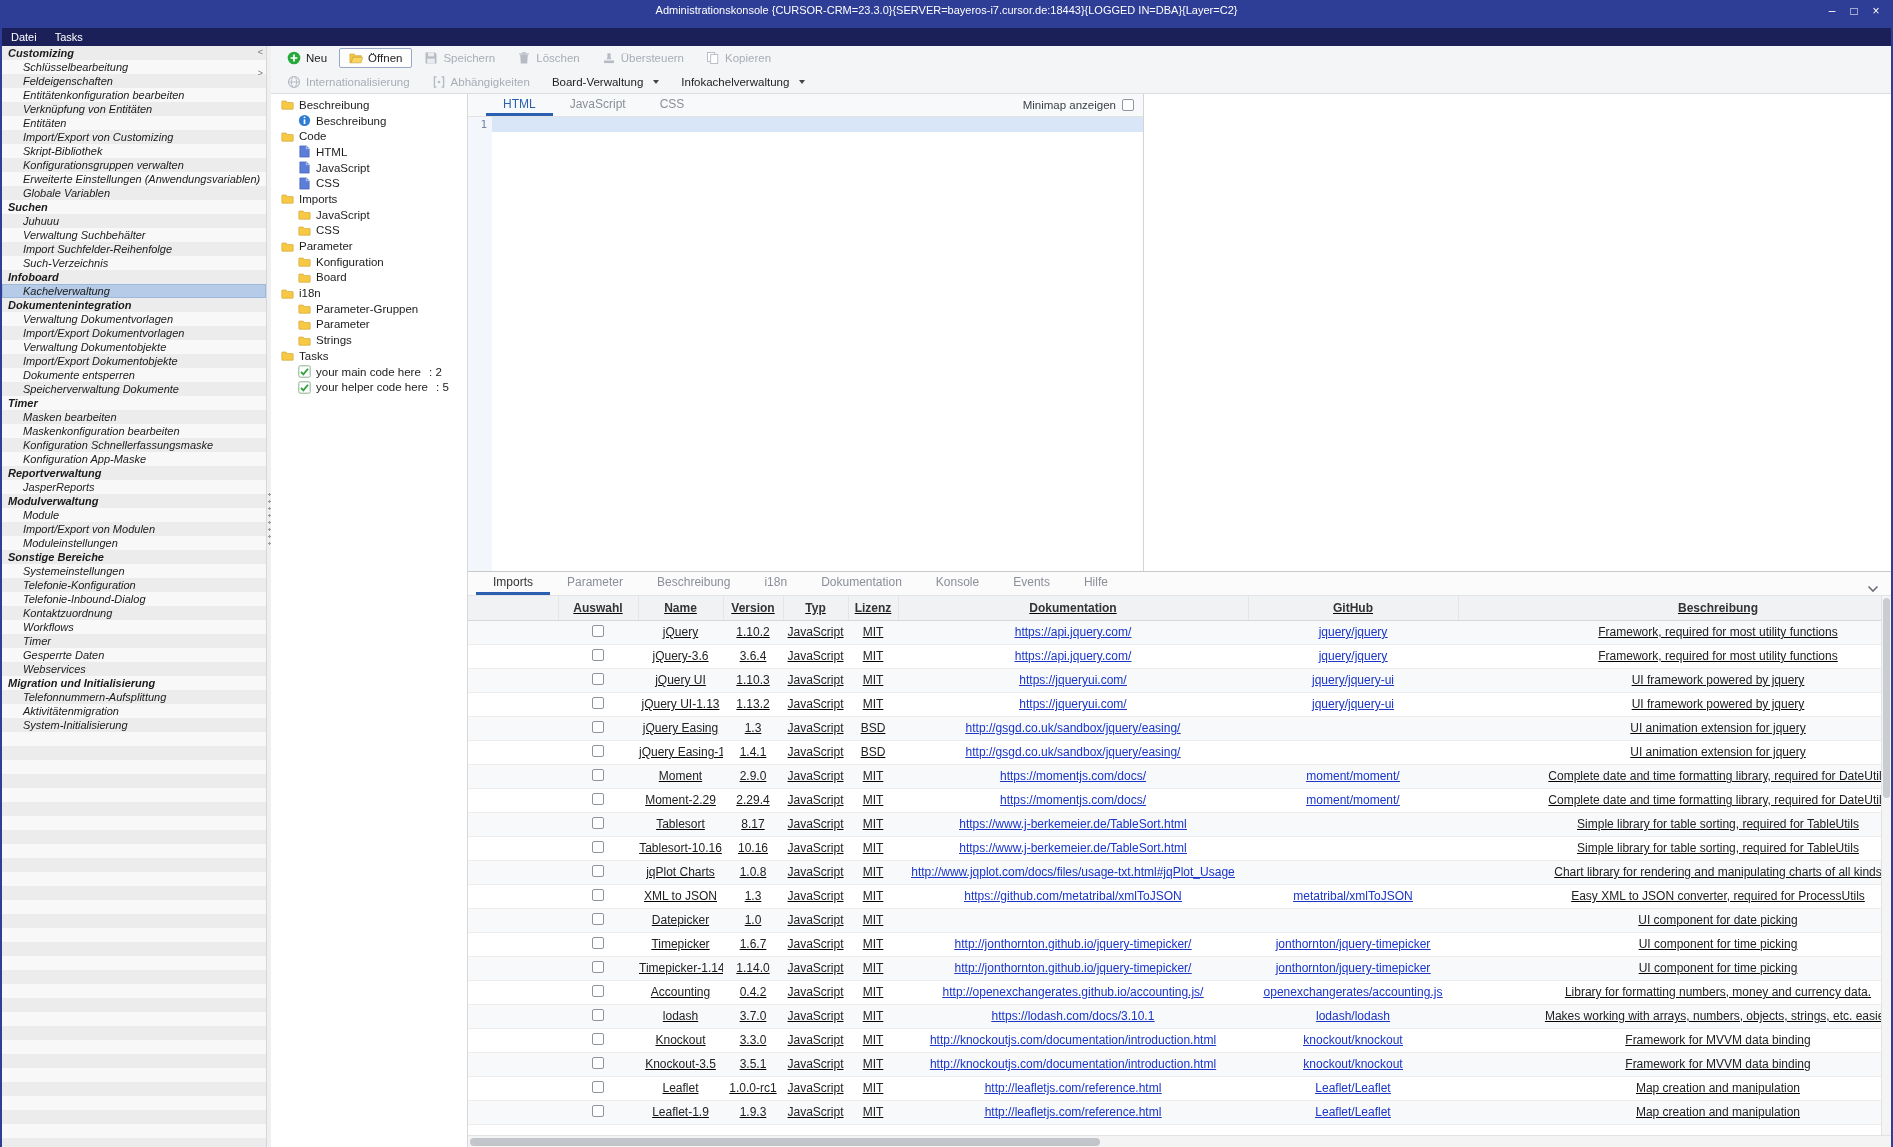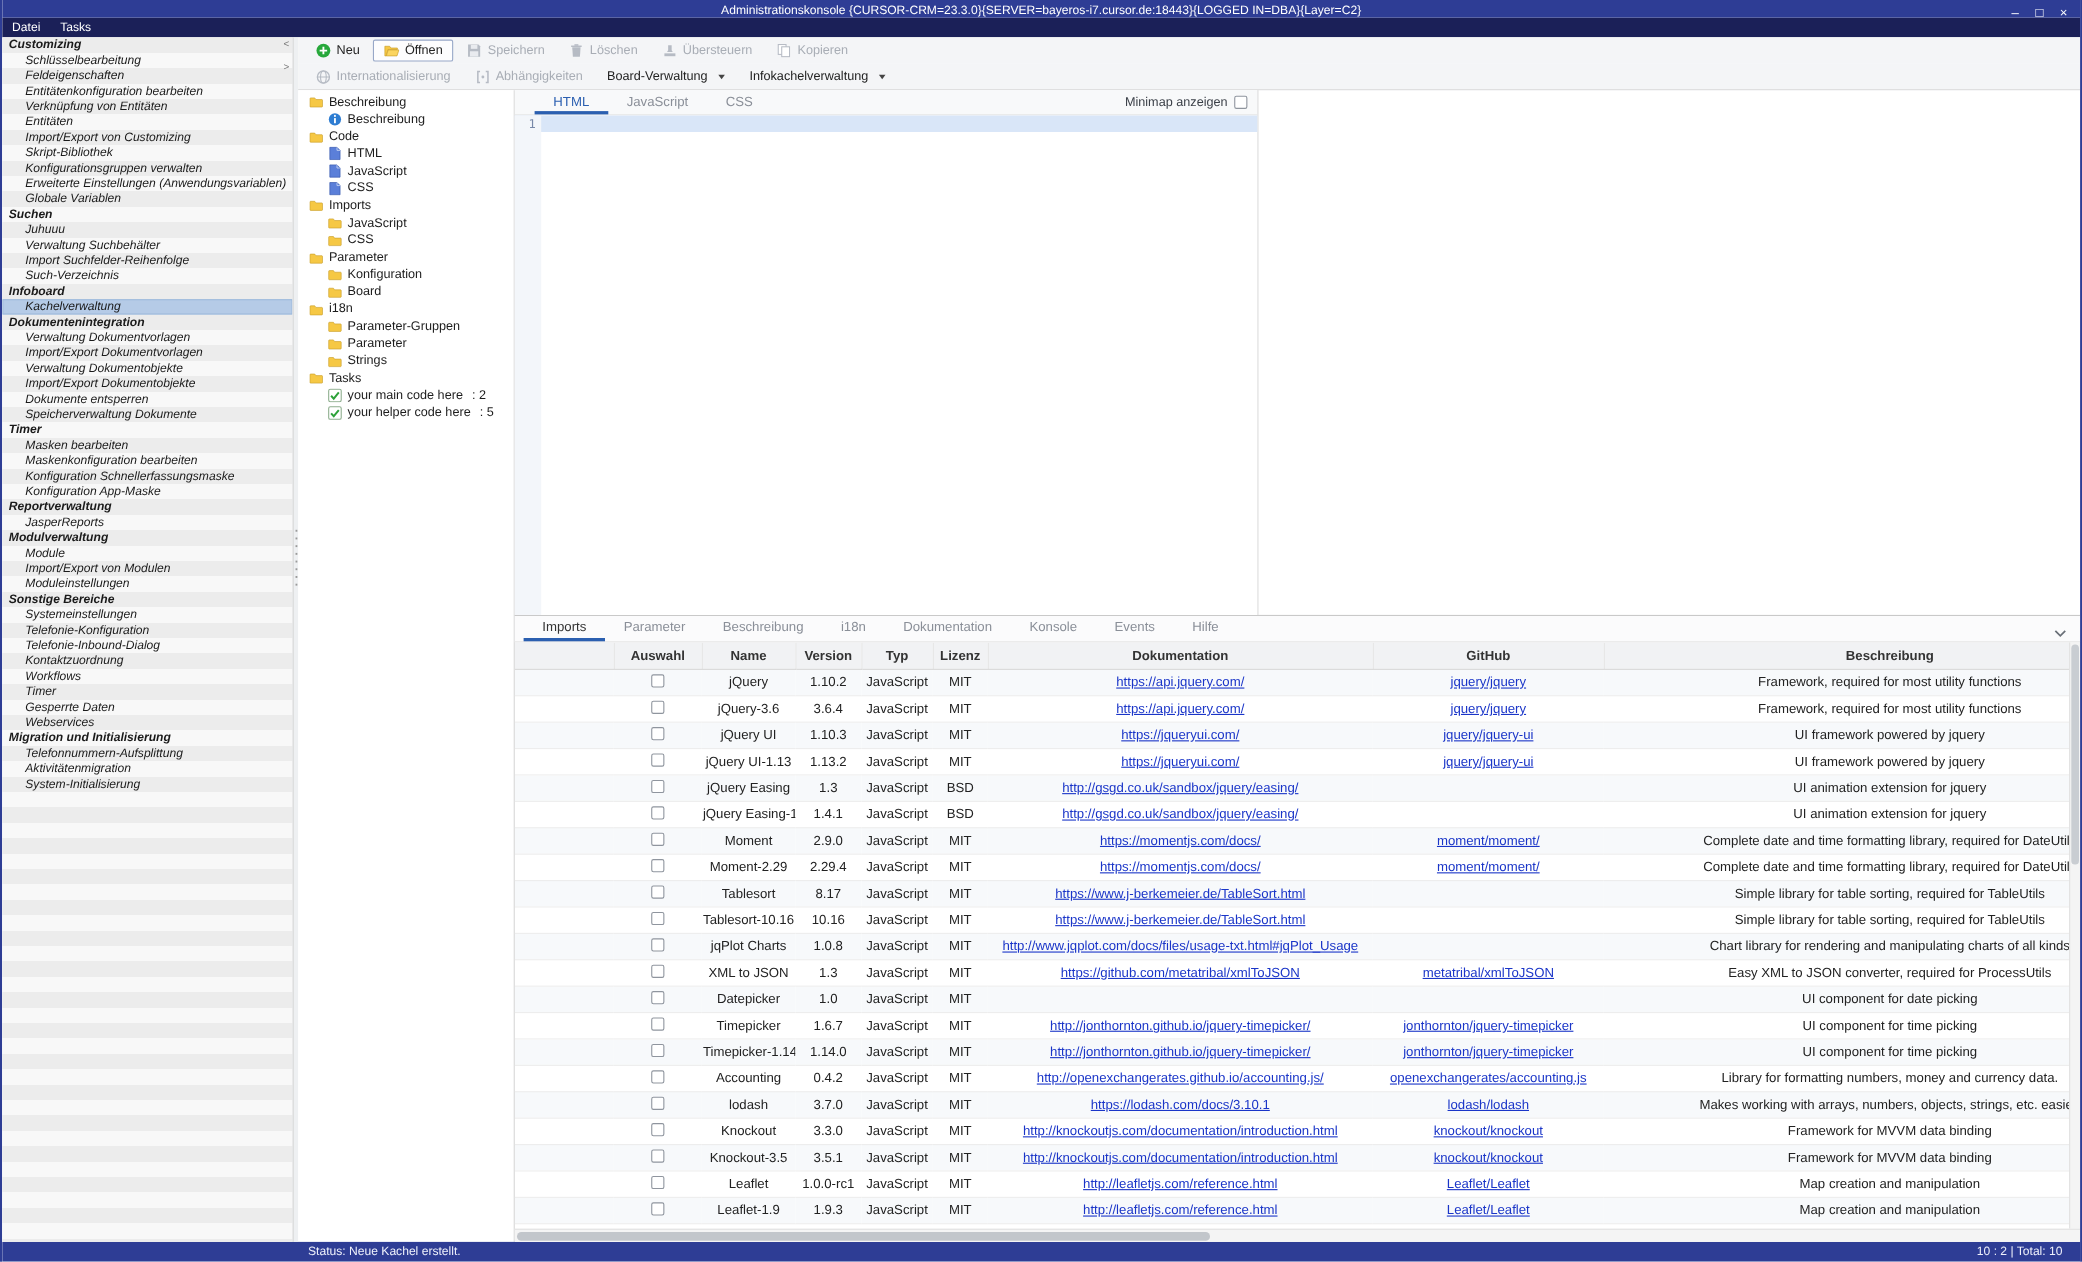--- a/index.html
+++ b/index.html
@@ -1,21 +1,21 @@
 <!DOCTYPE html>
 <html style="--titlebar: #2e3d95; --menubar: #1b2058; --accent: #2b5fb0; --link: #1a35c8; --selection: #b5cbe7;"><head>
 <meta charset="utf-8">
 <style>
   * { box-sizing: border-box; }
   body { margin:0; font-family:"Liberation Sans","DejaVu Sans",sans-serif; }
   .window { width:1893px; height:1147px; display:flex; flex-direction:column; overflow:hidden;
             border-left:2px solid var(--titlebar,#2e3d95); border-right:2px solid var(--titlebar,#2e3d95);
             background:#fff; position:relative; }
   
-  .titlebar { height:16px; background:var(--titlebar,#2e3d95); position:relative; flex-shrink:0; }
+  .titlebar { height:28px; background:var(--titlebar,#2e3d95); position:relative; flex-shrink:0; }
   .title { position:absolute; left:0; right:0; top:4px; text-align:center; color:#fff; font-size:11px; }
   .win-controls { position:absolute; right:4px; top:0; height:22px; display:flex; align-items:center; z-index:2; }
   .win-btn { width:22px; text-align:center; color:#fff; font-size:12px; line-height:22px; }
   
   .menubar { height:18px; background:var(--menubar,#1b2058); display:flex; align-items:center; flex-shrink:0; }
   .menu-item { color:#fff; font-size:11px; padding:0 9px; }
   
   .app-body { flex:1; display:flex; min-height:0; background:#fff; }
   
   .sidebar { width:264px; flex-shrink:0; position:relative; overflow:hidden;
@@ -70,21 +70,21 @@
   .preview-pane { flex:1; display:flex; flex-direction:column; min-width:0; }
   .preview-title { padding-left:14px; font-size:11.5px; color:#4a4f57; }
   .preview-body { flex:1; background:#fff; }
   
   .bottom { flex:1; display:flex; flex-direction:column; min-height:0; border-top:1px solid #c9c9c9; }
   .bottom-tabs { height:24px; background:#fbfbfc; border-bottom:1px solid #e4e4e4; display:flex; align-items:center;
                  flex-shrink:0; position:relative; }
   .bottom-tabs .tabs { padding-left:8px; }
   .bottom-tabs .tab.active { color:#333; border-bottom-color:var(--accent,#2b5fb0); }
   .collapse-chev { position:absolute; right:12px; top:7px; width:12px; height:9px; }
-  .table-zone { flex:1; display:flex; min-height:0; }
+  .table-zone { flex:1; display:flex; min-height:0;text-decoration:underline; }
   .table-scroll { flex:1; overflow:hidden; }
   table { border-collapse:collapse; table-layout:fixed; width:1510px; font-size:12px; }
   thead th { height:24px; background:#f1f2f4; border-bottom:1px solid #d8d8d8; border-right:1px solid #e5e5e5;
              font-weight:bold; color:#333; text-align:center; overflow:hidden; white-space:nowrap; }
   tbody td { height:24px; text-align:center; border-bottom:1px solid #ededed; color:#222;
              overflow:hidden; white-space:nowrap; }
   tr.alt td { background:#f7f9fb; }
   a.link { color:var(--link,#1a35c8); text-decoration:underline; }
   .vscroll { width:10px; background:#f4f4f4; border-left:1px solid #e2e2e2; position:relative; flex-shrink:0; }
   .vthumb { position:absolute; top:2px; left:1px; width:7px; height:200px; background:#c9cdd2; border-radius:4px; }
@@ -746,18 +746,14 @@
             <div class="hscroll">
               <div class="hthumb"></div>
             </div>
           </div>
 
         </div>
       </div>
     </div>
   </div>
 
-  <div class="statusbar">
-    <span class="status-left">Status: Neue Kachel erstellt.</span>
-    <span class="status-right">10 : 2 | Total: 10</span>
-  </div>
 
 </div>
 
 </body></html>

